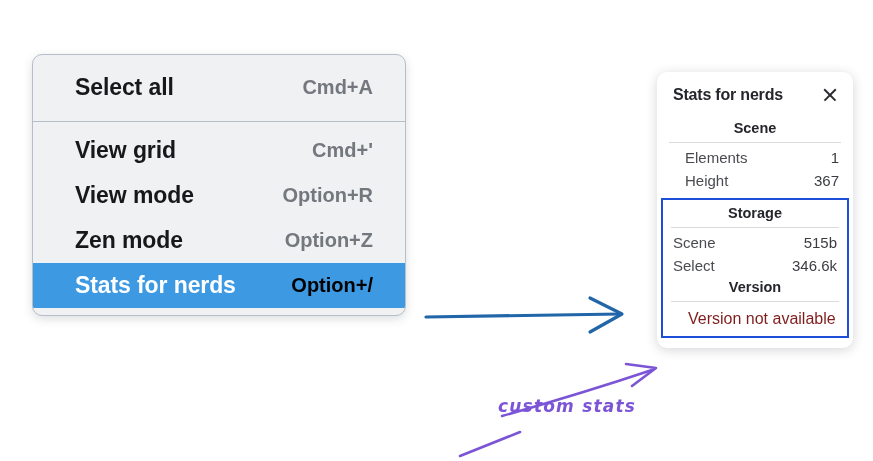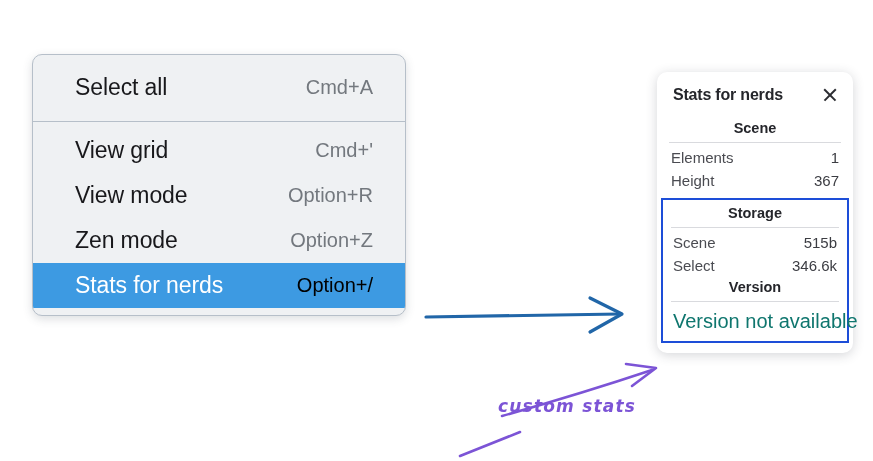--- a/index.html
+++ b/index.html
@@ -41,20 +41,21 @@
     width: 100%;
   }
   .menu-item {
     display: flex;
     align-items: center;
     justify-content: space-between;
     height: 45px;
     padding: 0 32px 0 42px;
     box-sizing: border-box;
     cursor: default;
+    font-weight: bold;
   }
   .menu-item .mi-label {
     font-size: 23px;
     color: #18181b;
     letter-spacing: -0.1px;
     white-space: nowrap;
   }
   .menu-item .mi-shortcut {
     font-size: 20px;
     color: #73787e;
@@ -132,31 +133,32 @@
   }
   .sp-rule {
     height: 1px;
     background: #d9dade;
     margin: 0 12px 3px 12px;
   }
   .sp-row {
     display: flex;
     justify-content: space-between;
     align-items: baseline;
-    padding: 3px 14px 3px 14px;
+    padding: 3px 14px 3px 28px;
     font-size: 15px;
     color: #4a4b51;
   }
   .sp-row .sp-key { white-space: nowrap; }
   .sp-row .sp-val { white-space: nowrap; color: #3c3d43; }
   .sp-note {
     padding: 5px 14px 2px 14px;
-    font-size: 20px;
-    color: #0f766e;
-    white-space: nowrap;
+    font-size: 16px;
+    color: #7f1d1d;
+    white-space: nowrap;
+    margin-left: 15px;
   }
 
   
   #highlight-box {
     border: 2px solid #1d4ed8;
     margin: 6px 4px 0 4px;
     padding: 3px 0 6px 0;
   }
   #highlight-box .sp-rule { margin-left: 8px; margin-right: 8px; }
   #highlight-box .sp-row  { padding-left: 10px; padding-right: 10px; }

